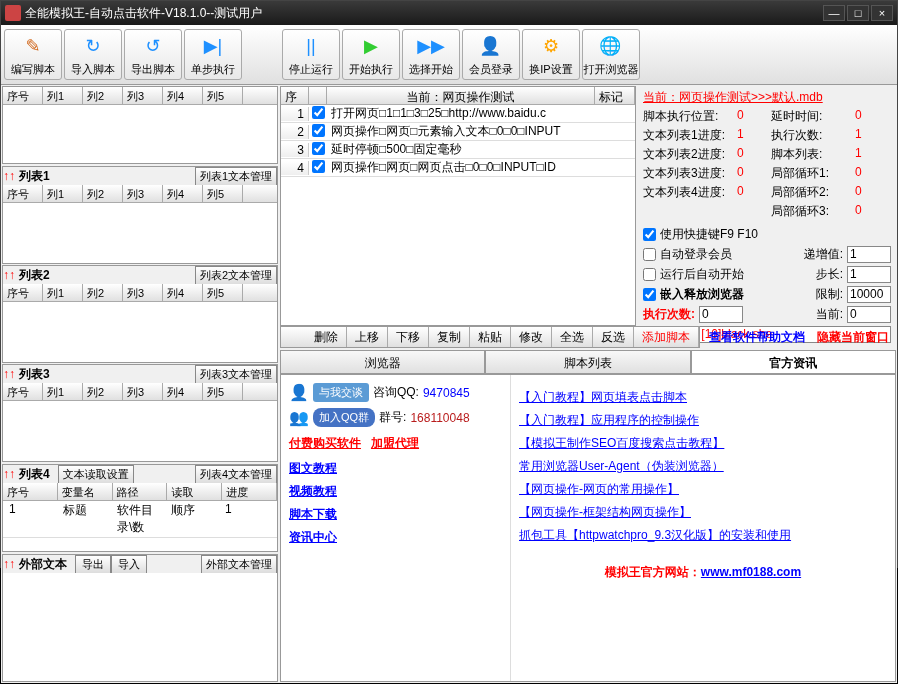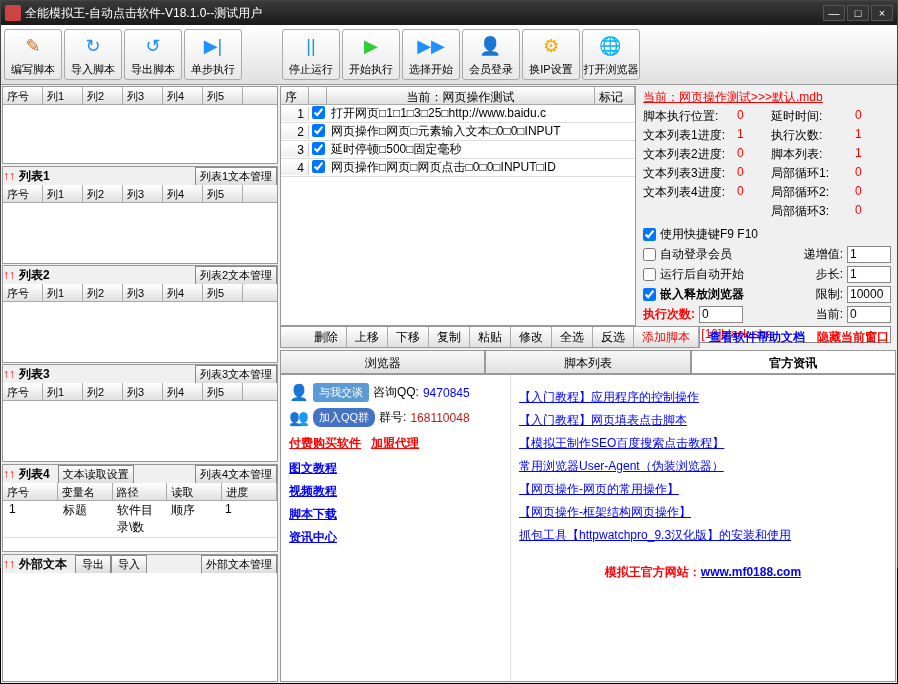--- a/index.html
+++ b/index.html
@@ -368,22 +368,22 @@
           <div style="margin:8px 0"><a href="#" class="red-link">付费购买软件</a>&nbsp;&nbsp;&nbsp;<a href="#" class="red-link">加盟代理</a></div>
           <div id="info-links">
               <a href="#" class="info-link" style="font-weight: bold;">图文教程</a>
               <a href="#" class="info-link" style="font-weight: bold;">视频教程</a>
               <a href="#" class="info-link" style="font-weight: bold;">脚本下载</a>
               <a href="#" class="info-link" style="font-weight: bold; font-family: Liberation Serif, serif;">资讯中心</a>
             </div>
         </div>
         <div class="info-right">
           <div id="tutorials">
+              <a href="#" class="info-link">【入门教程】网页填表点击脚本</a>
               <a href="#" class="info-link">【入门教程】应用程序的控制操作</a>
-              <a href="#" class="info-link">【入门教程】网页填表点击脚本</a>
               <a href="#" class="info-link">【模拟王制作SEO百度搜索点击教程】</a>
               <a href="#" class="info-link">常用浏览器User-Agent（伪装浏览器）</a>
               <a href="#" class="info-link">【网页操作-网页的常用操作】</a>
               <a href="#" class="info-link">【网页操作-框架结构网页操作】</a>
               <a href="#" class="info-link">抓包工具【httpwatchpro_9.3汉化版】的安装和使用</a>
             </div>
           <div class="footer-link"><span>模拟王官方网站：</span><a href="#">www.mf0188.com</a></div>
         </div>
       </div>
     </div>

